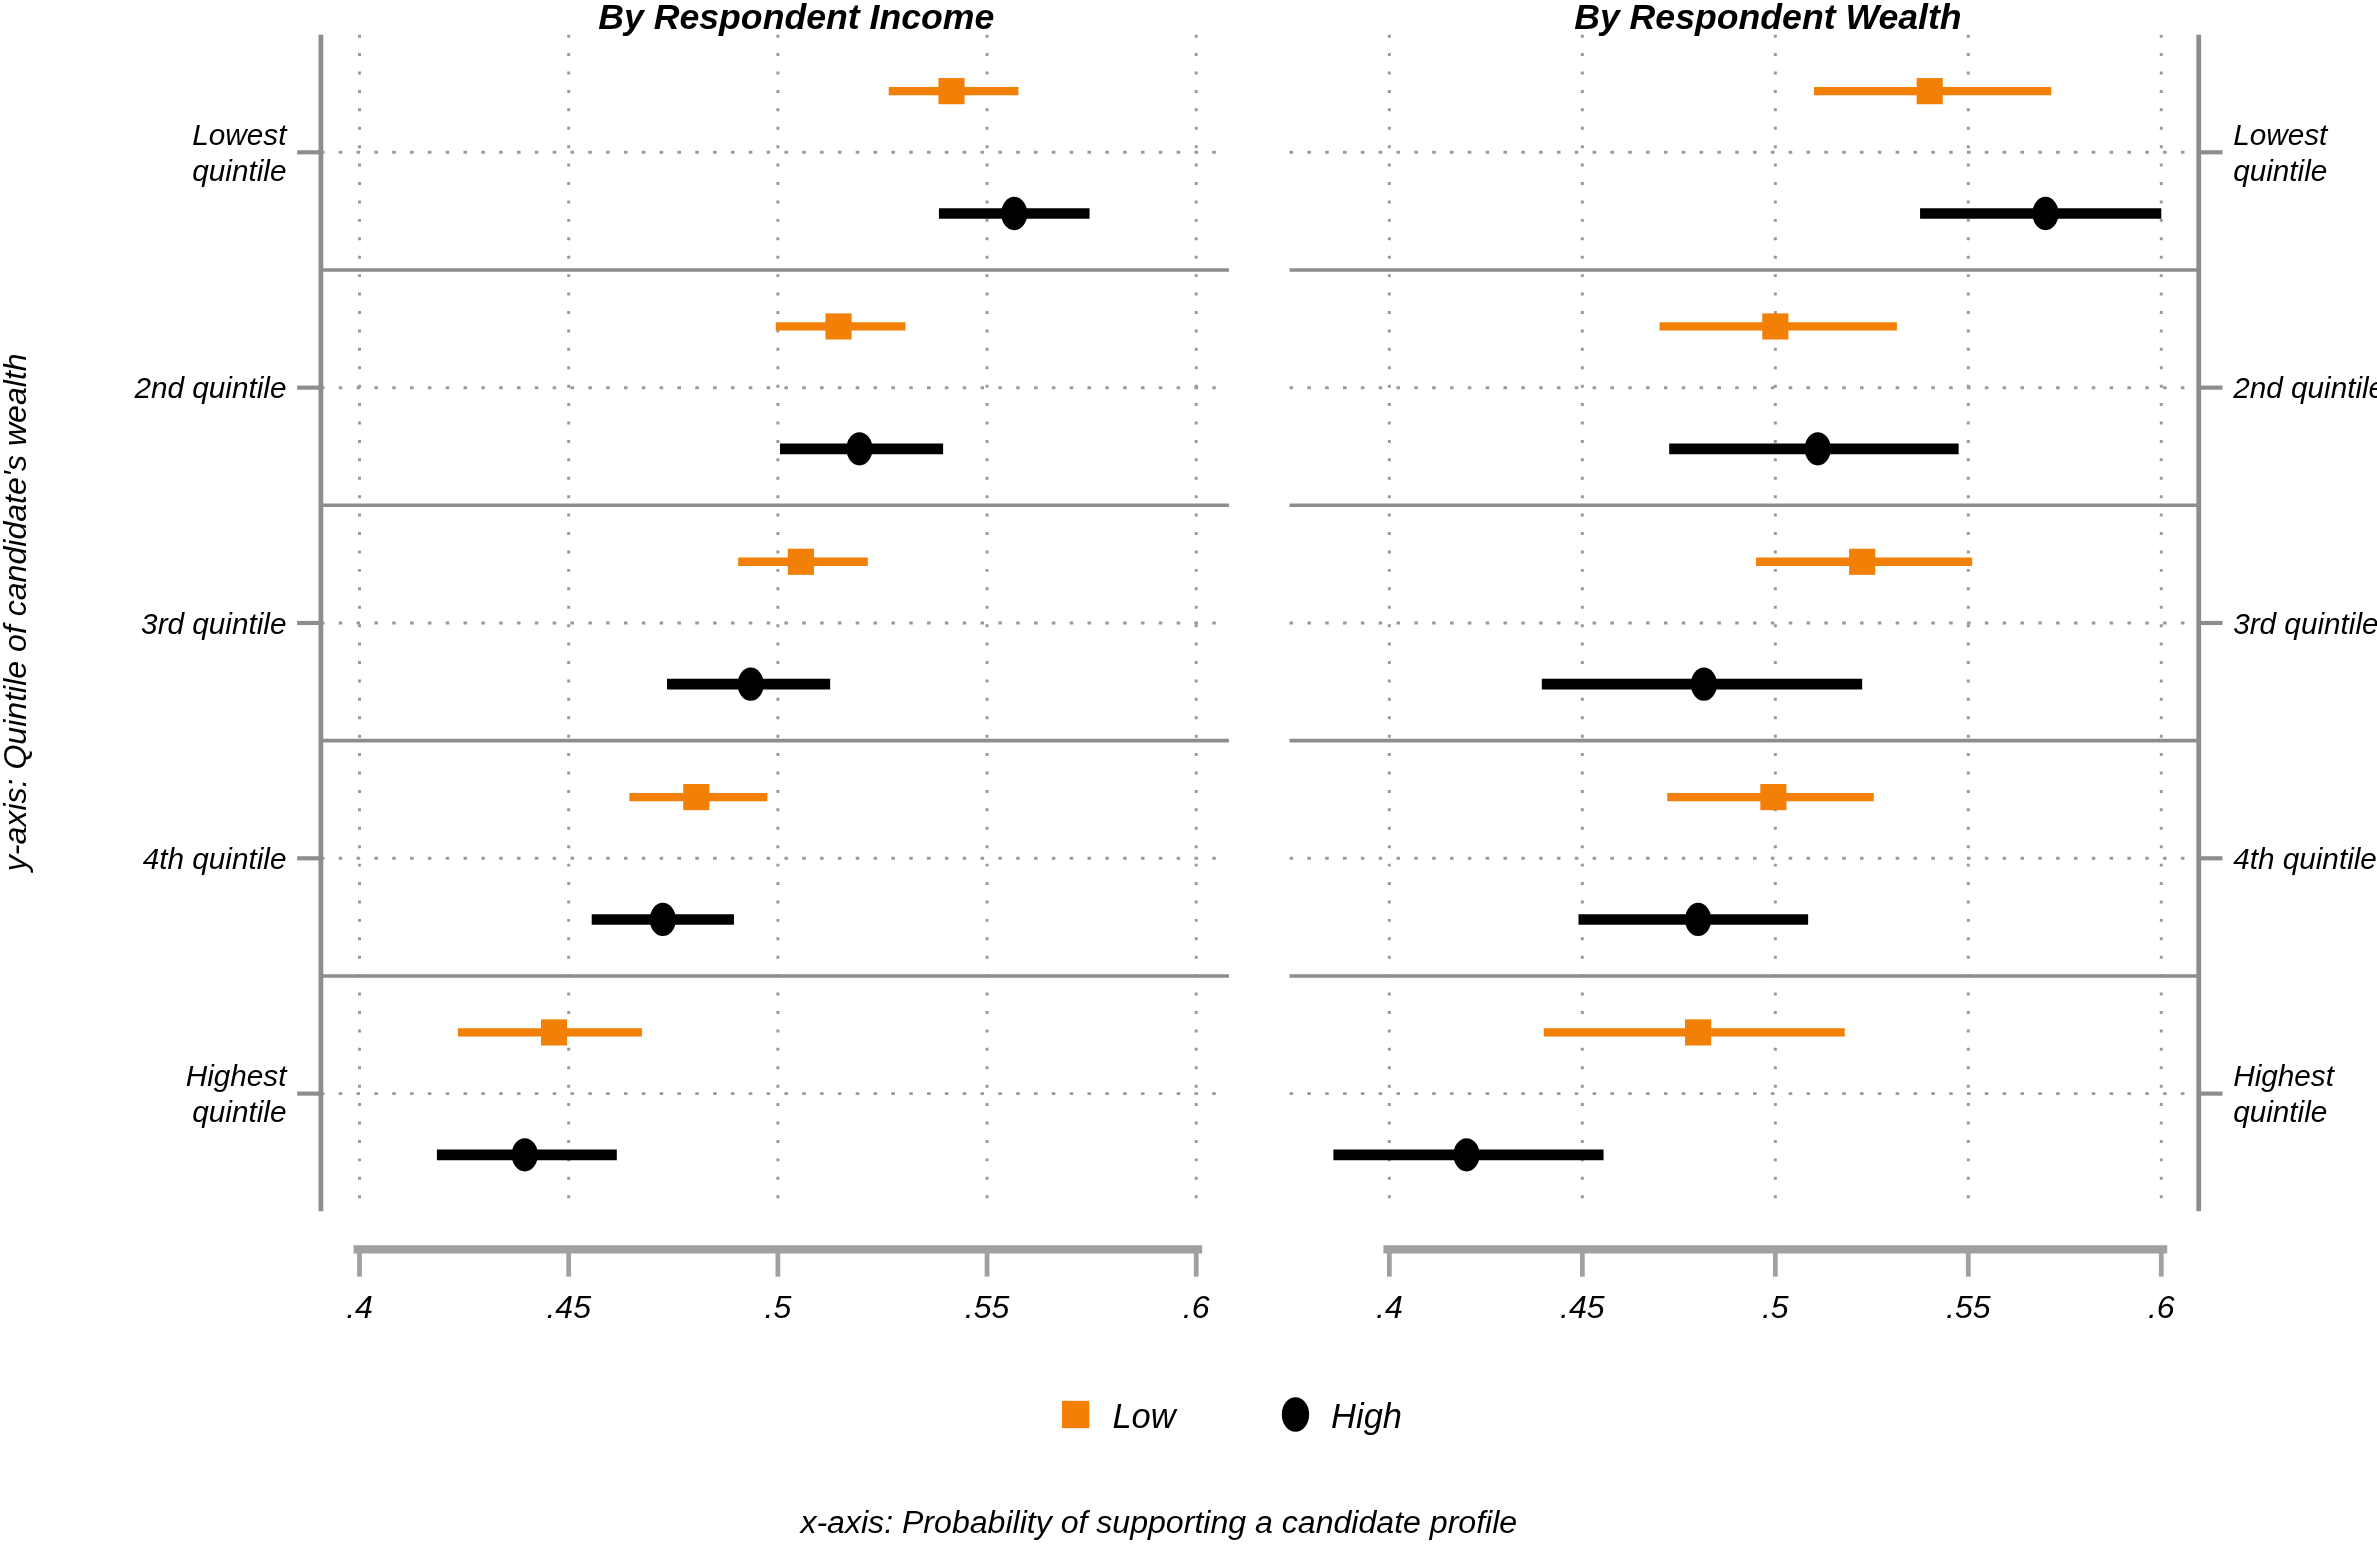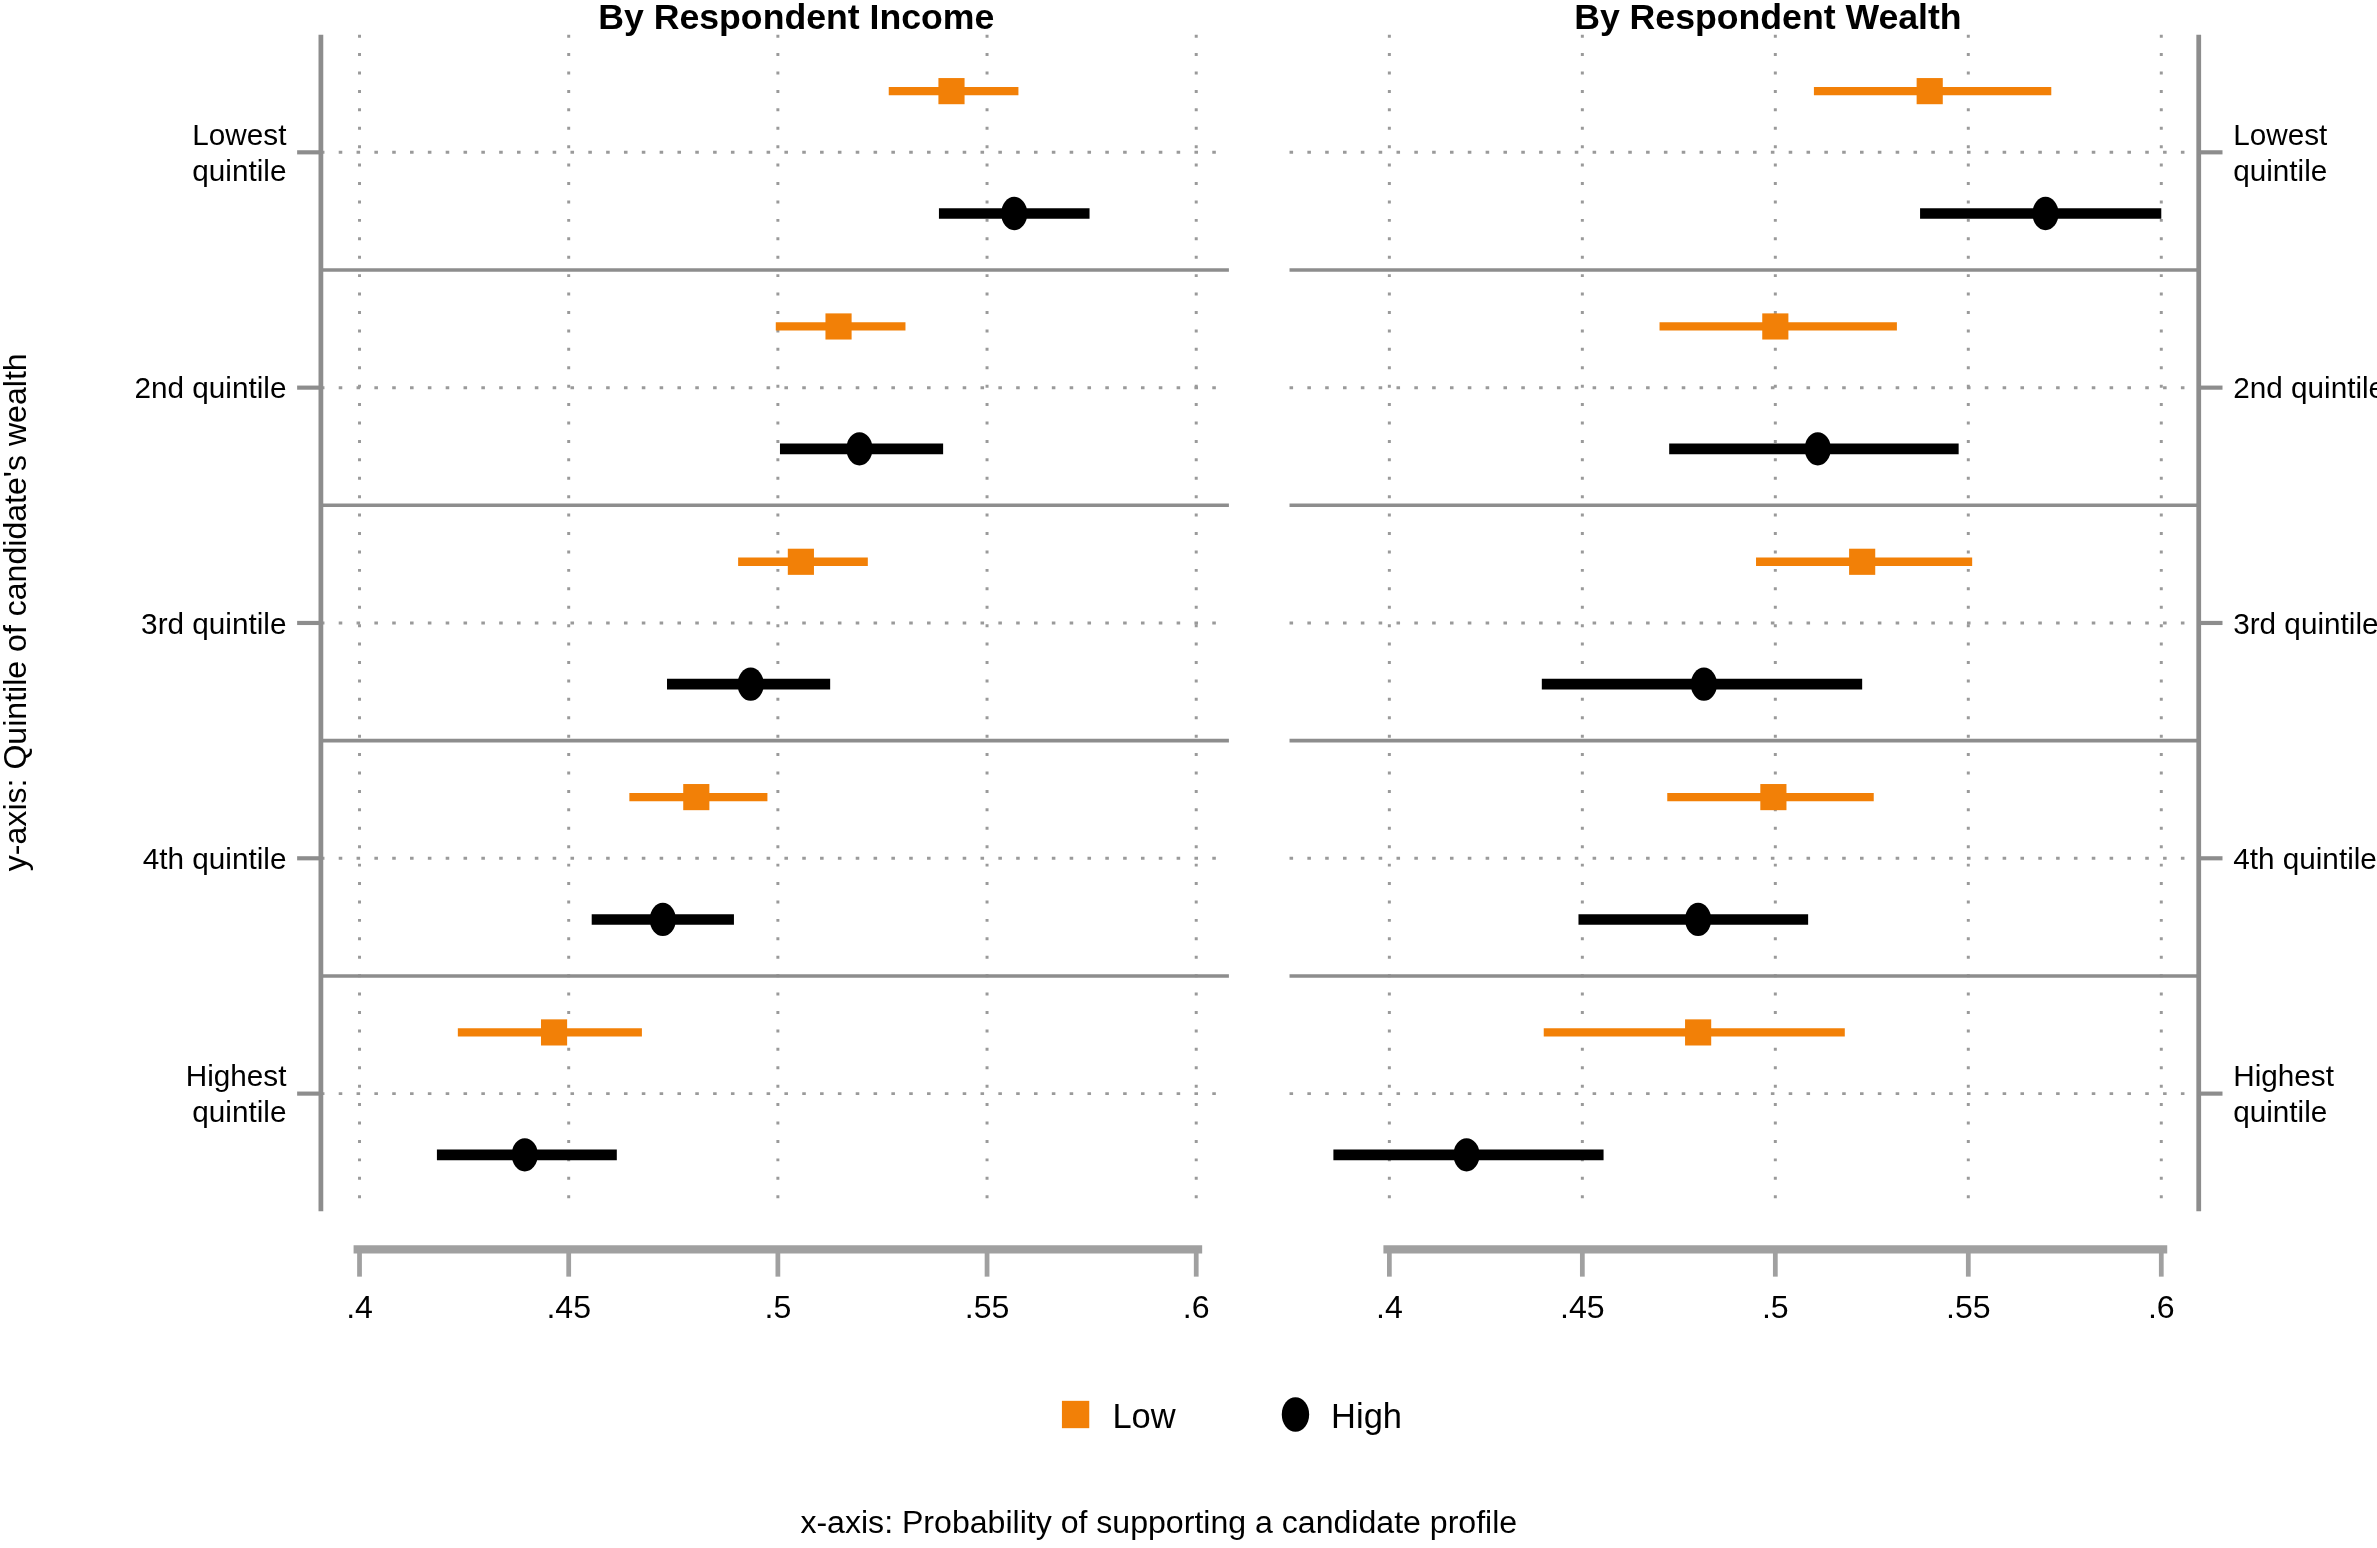--- a/index.html
+++ b/index.html
@@ -2,21 +2,21 @@
 <html style="font-size:9.5px"><head>
 <meta charset="utf-8">
 <style>
   html, body { margin:0; padding:0; background:#ffffff; }
   body {
     width:2377px; height:1549px;
     font-family:"Liberation Sans", sans-serif;
     color:#000000;
     overflow:hidden;
   }
-  .stage { position:relative; width:2150px; height:1549px; }
+  .stage { position:relative; width:2150px; height:1549px;font-style:italic; }
   svg.figure { position:absolute; left:0; top:0; width:2377px; height:1549px; }
   text { font-family:"Liberation Sans", sans-serif; fill:#000000; }
   .panel-title { font-size:60px; font-weight:bold; text-anchor:middle; }
   .tick-label { font-size:54px; text-anchor:middle; }
   .cat-label { font-size:50px; }
   .axis-title { font-size:54px; }
   .legend-label { font-size:58px; }
 </style>
 </head>
 <body>

